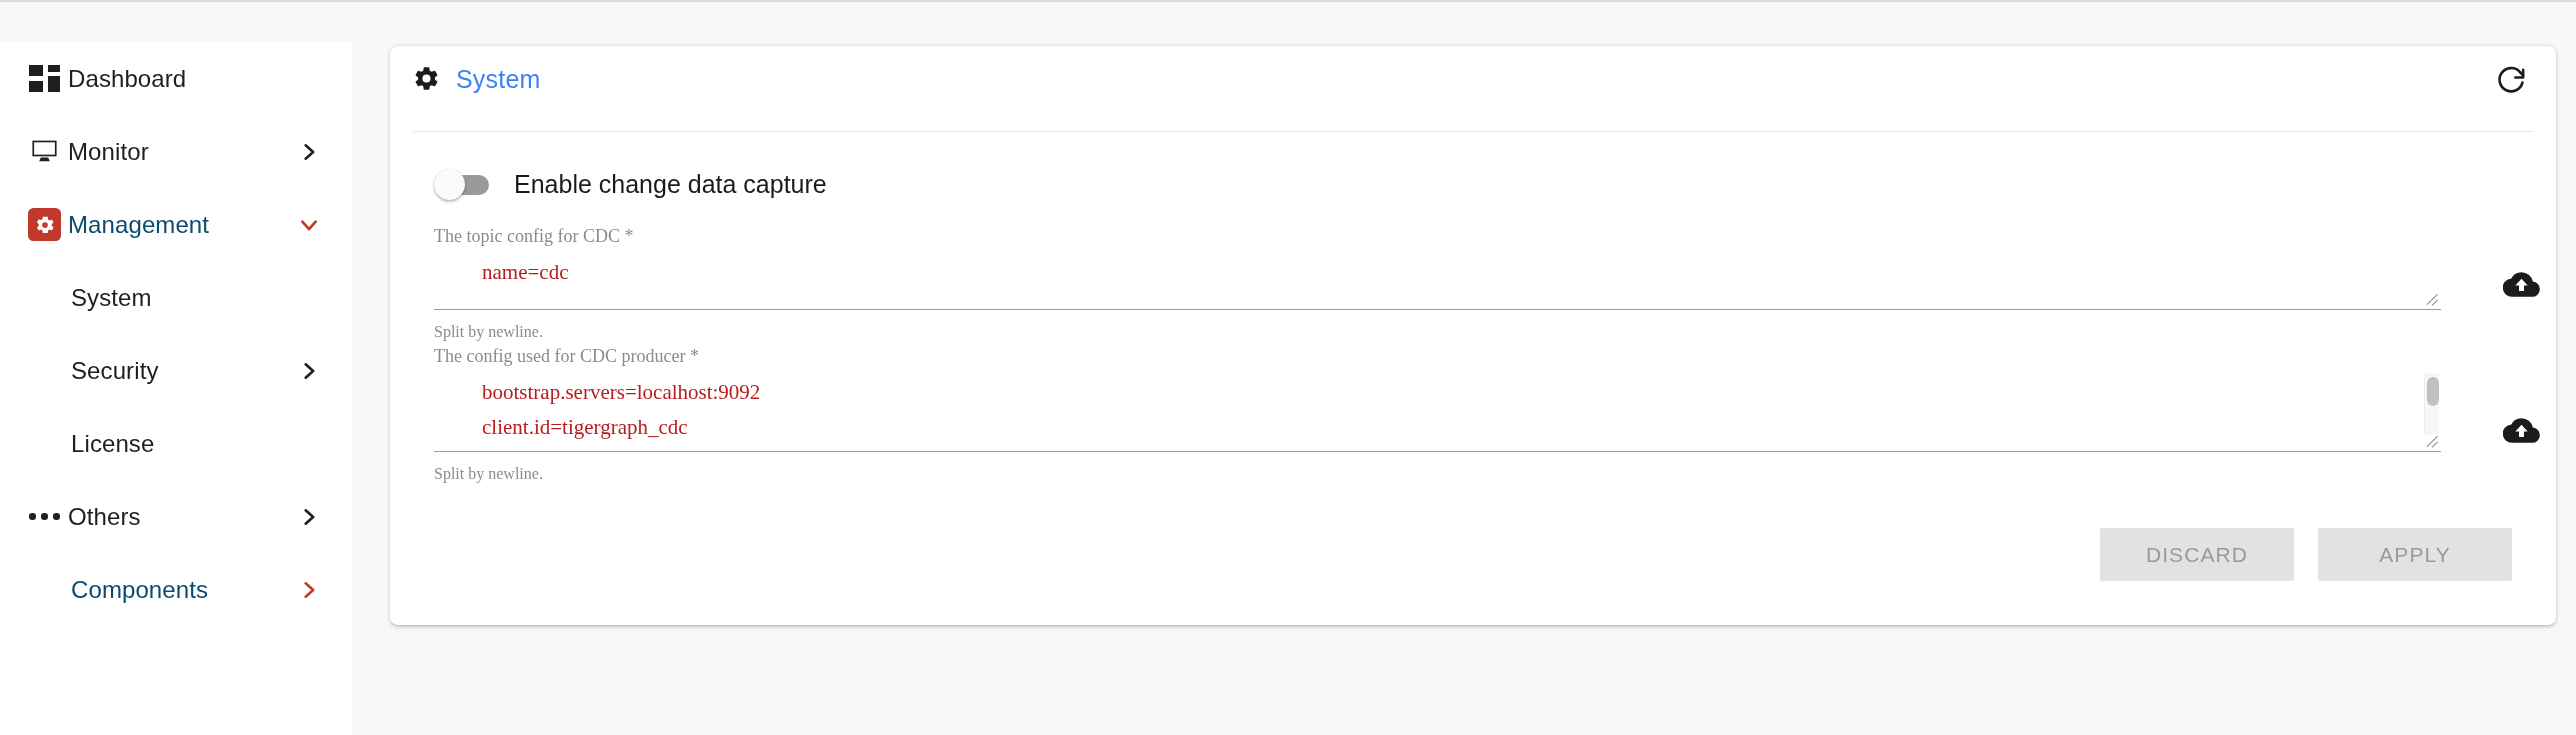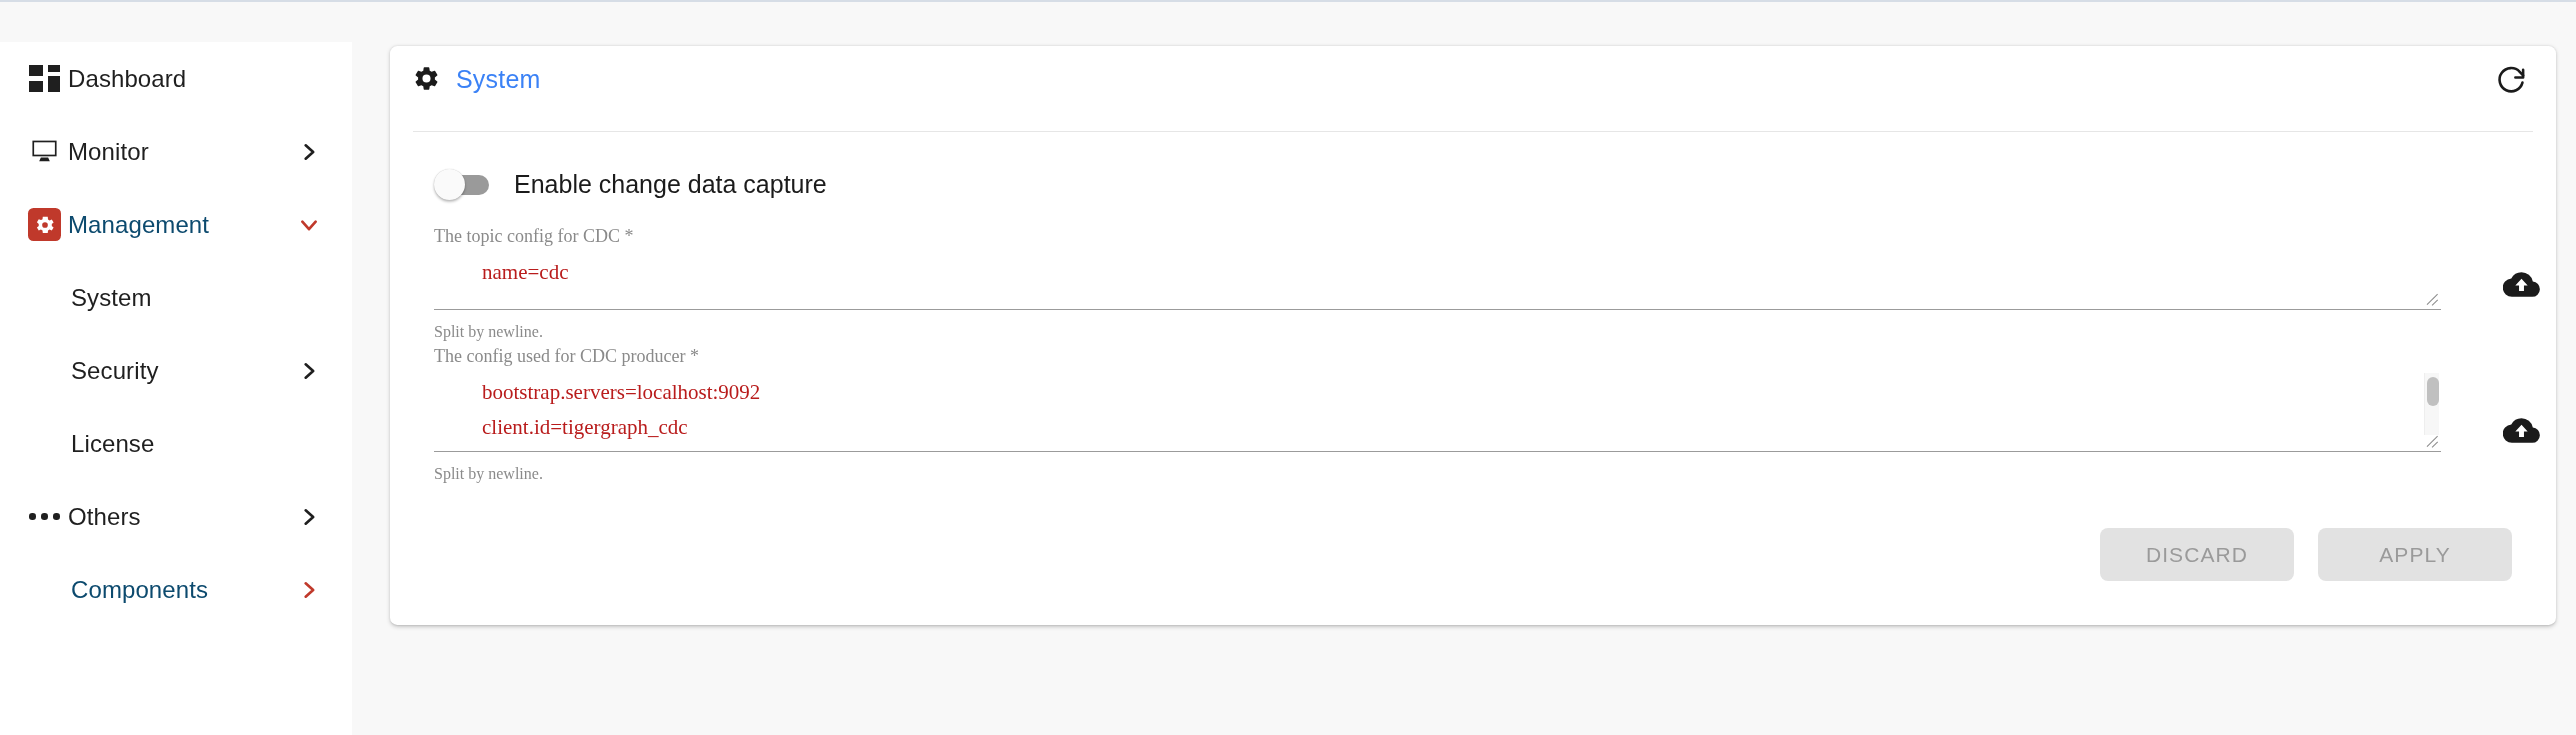--- a/index.html
+++ b/index.html
@@ -244,21 +244,21 @@
     position: absolute;
     right: 44px;
     bottom: 44px;
     display: flex;
     gap: 24px;
   }
   .btn {
     min-width: 194px;
     height: 53px;
     border: none;
-    border-radius: 8px;
+    border-radius: 2px;
     background: #e2e2e2;
     color: #9a9a9a;
     font-size: 21px;
     letter-spacing: 1.1px;
     font-family: "Liberation Sans", sans-serif;
     cursor: default;
   }
 </style>
 </head>
 <body>

